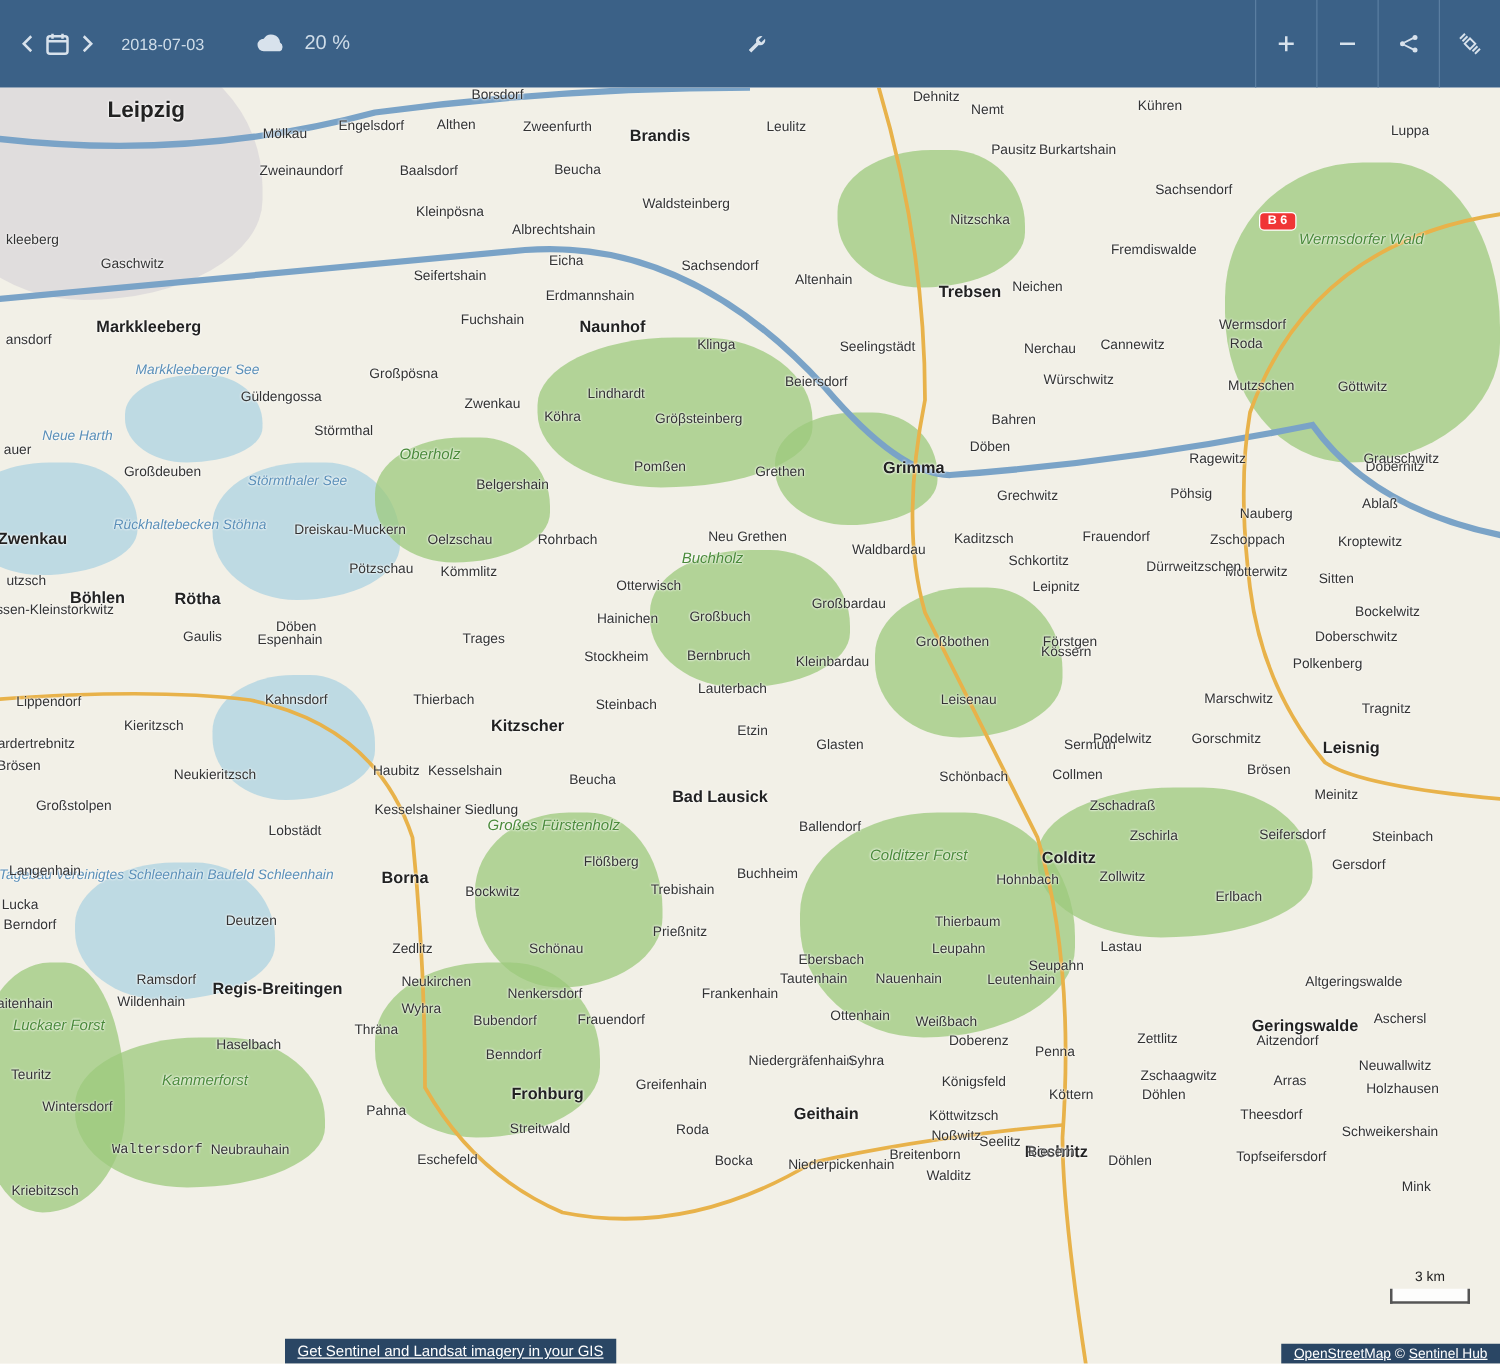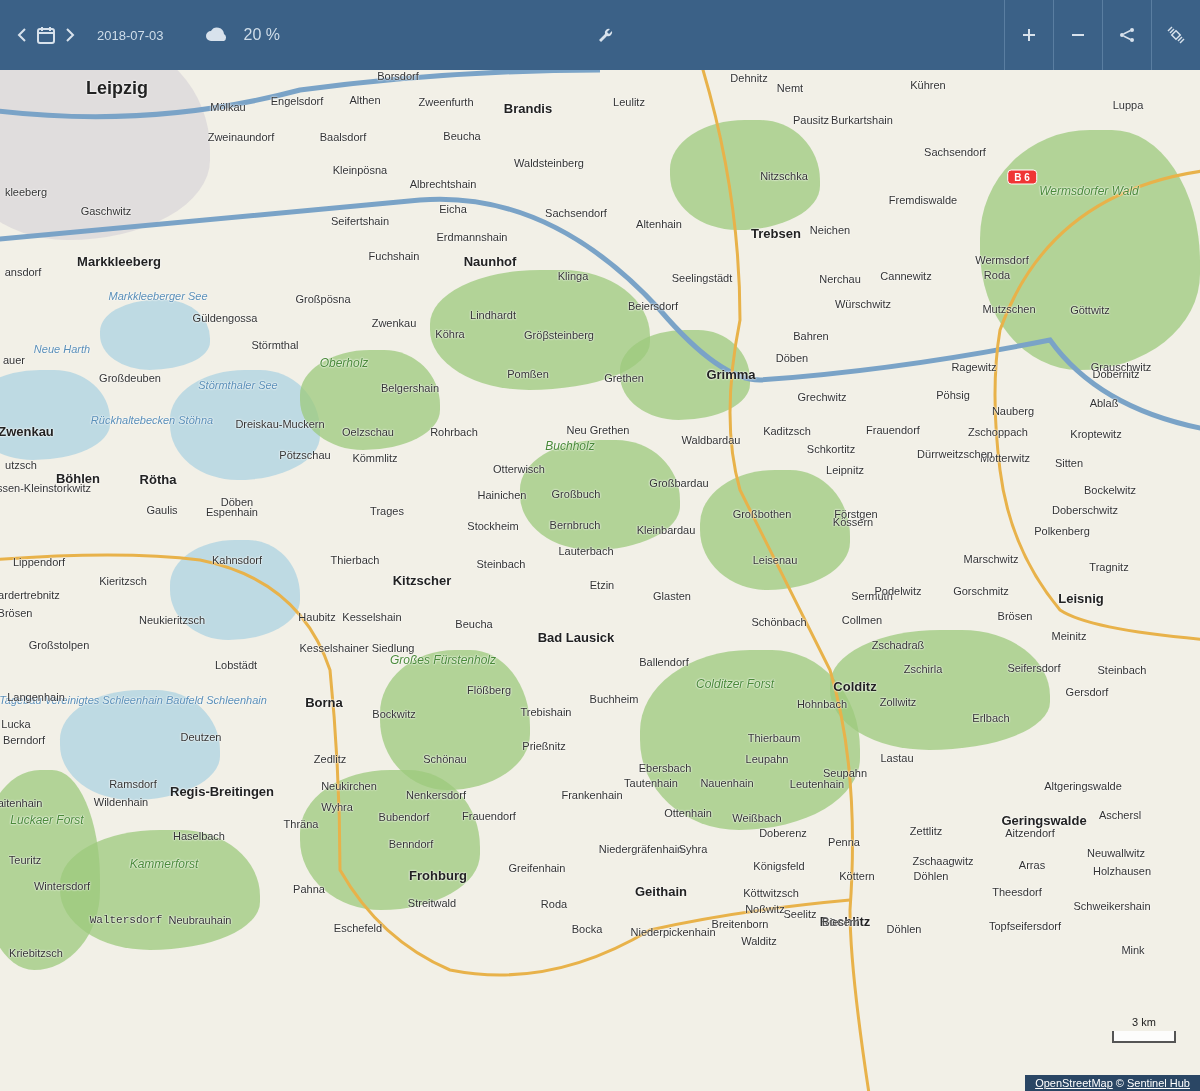--- a/index.html
+++ b/index.html
@@ -384,18 +384,19 @@
         <span class="place" style="left: 200px; top: 850px;">Neubrauhain</span>
         <span class="place" style="left: 126px; top: 850px; font-family: Liberation Mono, monospace;">Waltersdorf</span>
         <span class="place" style="left: 36px; top: 883px;">Kriebitzsch</span>
         <span class="place" style="left: 130px; top: 308px;">Großdeuben</span>
       </div>
 
     <div class="scale-bar">
       <span>3 km</span>
     </div>
 
+    <div class="promo">Get Sentinel and Landsat imagery in your GIS</div>
 
     <div class="attribution">
       <a>OpenStreetMap</a><span>  © </span><a>Sentinel Hub</a>
     </div>
   </div>
 </div>
 
 </body></html>

